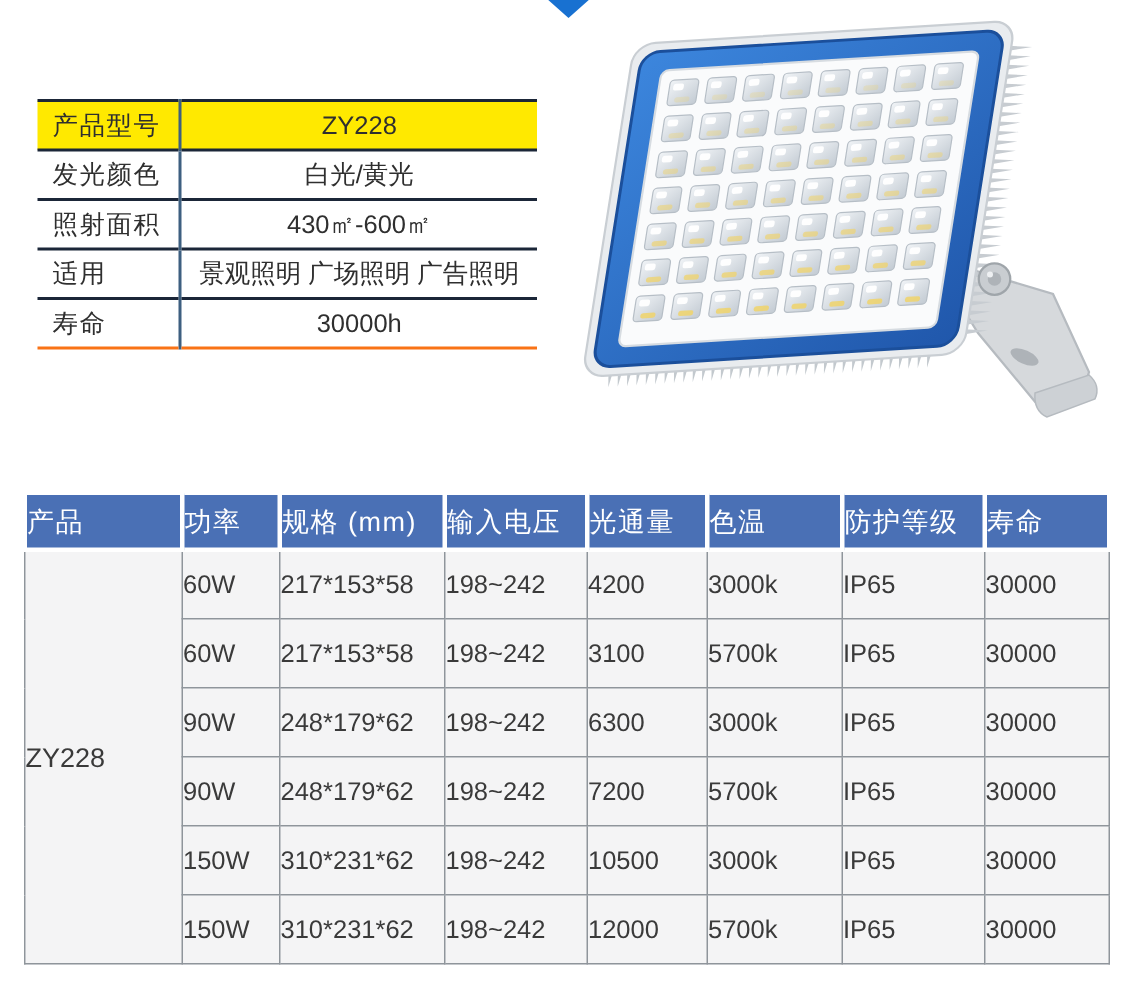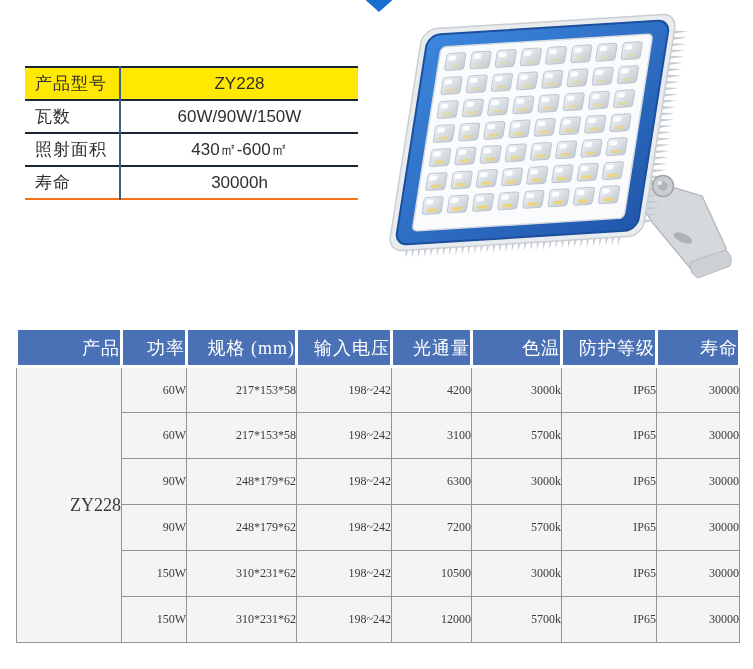--- a/index.html
+++ b/index.html
@@ -61,62 +61,65 @@
   }
 
   
   table.grid-table {
     position: absolute;
     left: 15px;
     top: 327px;
     width: 723px;
     border-collapse: collapse;
     table-layout: fixed;
-    text-align: right;
-    font-family: Liberation Serif, serif;
+    text-align: left;
   }
   table.grid-table th {
     background: #4a70b5;
     color: #ffffff;
     font-weight: normal;
     font-size: 18px;
     height: 38px;
     border: 3px solid #ffffff;
     letter-spacing: 1px;
   }
   table.grid-table td {
     background: #f4f4f5;
     border: 1px solid #8f959b;
-    font-size: 12px;
+    font-size: 17px;
     color: #3a3a3a;
     height: 46px;
     vertical-align: middle;
   }
   table.grid-table td.prod { font-size: 18px; }
 </style>
 </head>
 <body>
 
 <div class="page">
 
   <div class="down-arrow"></div>
 
   <table class="spec-table">
     <tbody>
       <tr class="hl">
         <td class="lbl">产品型号</td>
         <td class="val">ZY228</td>
       </tr>
       <tr>
-        <td class="lbl">瓦数</td>
-        <td class="val">60W/90W/150W</td>
+        <td class="lbl">发光颜色</td>
+        <td class="val">白光/黄光</td>
       </tr>
       <tr>
         <td class="lbl">照射面积</td>
         <td class="val">430㎡-600㎡</td>
+      </tr>
+      <tr>
+        <td class="lbl">适用</td>
+        <td class="val">景观照明 广场照明 广告照明</td>
       </tr>
       <tr>
         <td class="lbl">寿命</td>
         <td class="val">30000h</td>
       </tr>
     </tbody>
   </table>
 
   <div class="product-visual">
     <svg width="393" height="290" viewBox="0 0 393 290">

